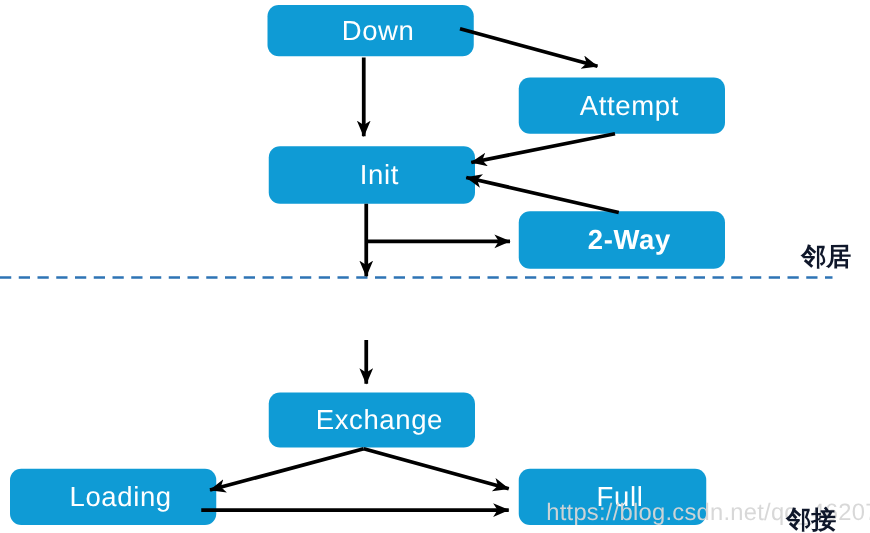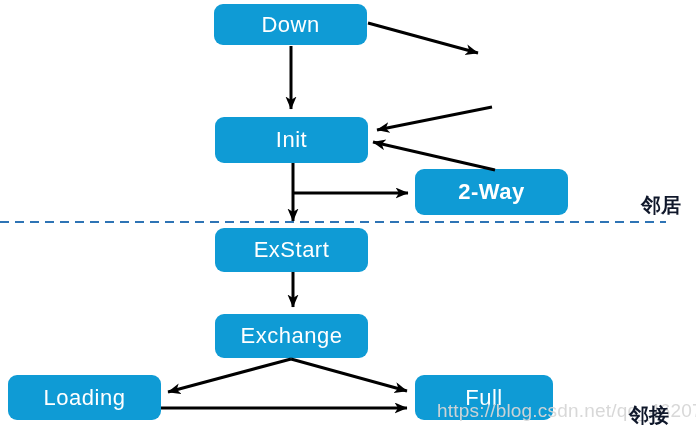--- a/index.html
+++ b/index.html
@@ -25,20 +25,21 @@
     position: absolute;
     background: #0F9BD5;
     border-radius: 9px;
     color: #ffffff;
     font-size: 22px;
     display: flex;
     align-items: center;
     justify-content: center;
     z-index: 1;
     letter-spacing: 0.5px;
+    padding-left: 12px;
   }
   .node-down     { left: 214px; top: 4px;   width: 153px; height: 41px; }
   .node-attempt  { left: 415px; top: 62px;  width: 153px; height: 45px; }
   .node-init     { left: 215px; top: 117px; width: 153px; height: 46px; }
   .node-2way     { left: 415px; top: 169px; width: 153px; height: 46px; font-weight: bold; }
   .node-exstart  { left: 215px; top: 228px; width: 153px; height: 44px; }
   .node-exchange { left: 215px; top: 314px; width: 153px; height: 44px; }
   .node-loading  { left: 8px;   top: 375px; width: 153px; height: 45px; align-items: center; }
   .node-full     { left: 415px; top: 375px; width: 138px; height: 45px; }
   .zone-label {
@@ -93,28 +94,28 @@
     <line x1="291" y1="359" x2="168" y2="392" stroke="#000" stroke-width="3" marker-end="url(#ah)"></line>
 
     <line x1="291" y1="359" x2="407" y2="391" stroke="#000" stroke-width="3" marker-end="url(#ah)"></line>
 
     <line x1="161" y1="408" x2="407" y2="408" stroke="#000" stroke-width="3" marker-end="url(#ah)"></line>
   </svg>
 
   <div class="node node-down">
     <span>Down</span>
   </div>
+  <div class="node node-attempt">
+    <span>Attempt</span>
+  </div>
   <div class="node node-init">
     <span>Init</span>
   </div>
   <div class="node node-2way">
     <span>2-Way</span>
-  </div>
-  <div class="node node-exstart">
-    <span>ExStart</span>
   </div>
   <div class="node node-exchange">
     <span>Exchange</span>
   </div>
   <div class="node node-loading">
     <span>Loading</span>
   </div>
   <div class="node node-full">
     <span>Full</span>
   </div>

